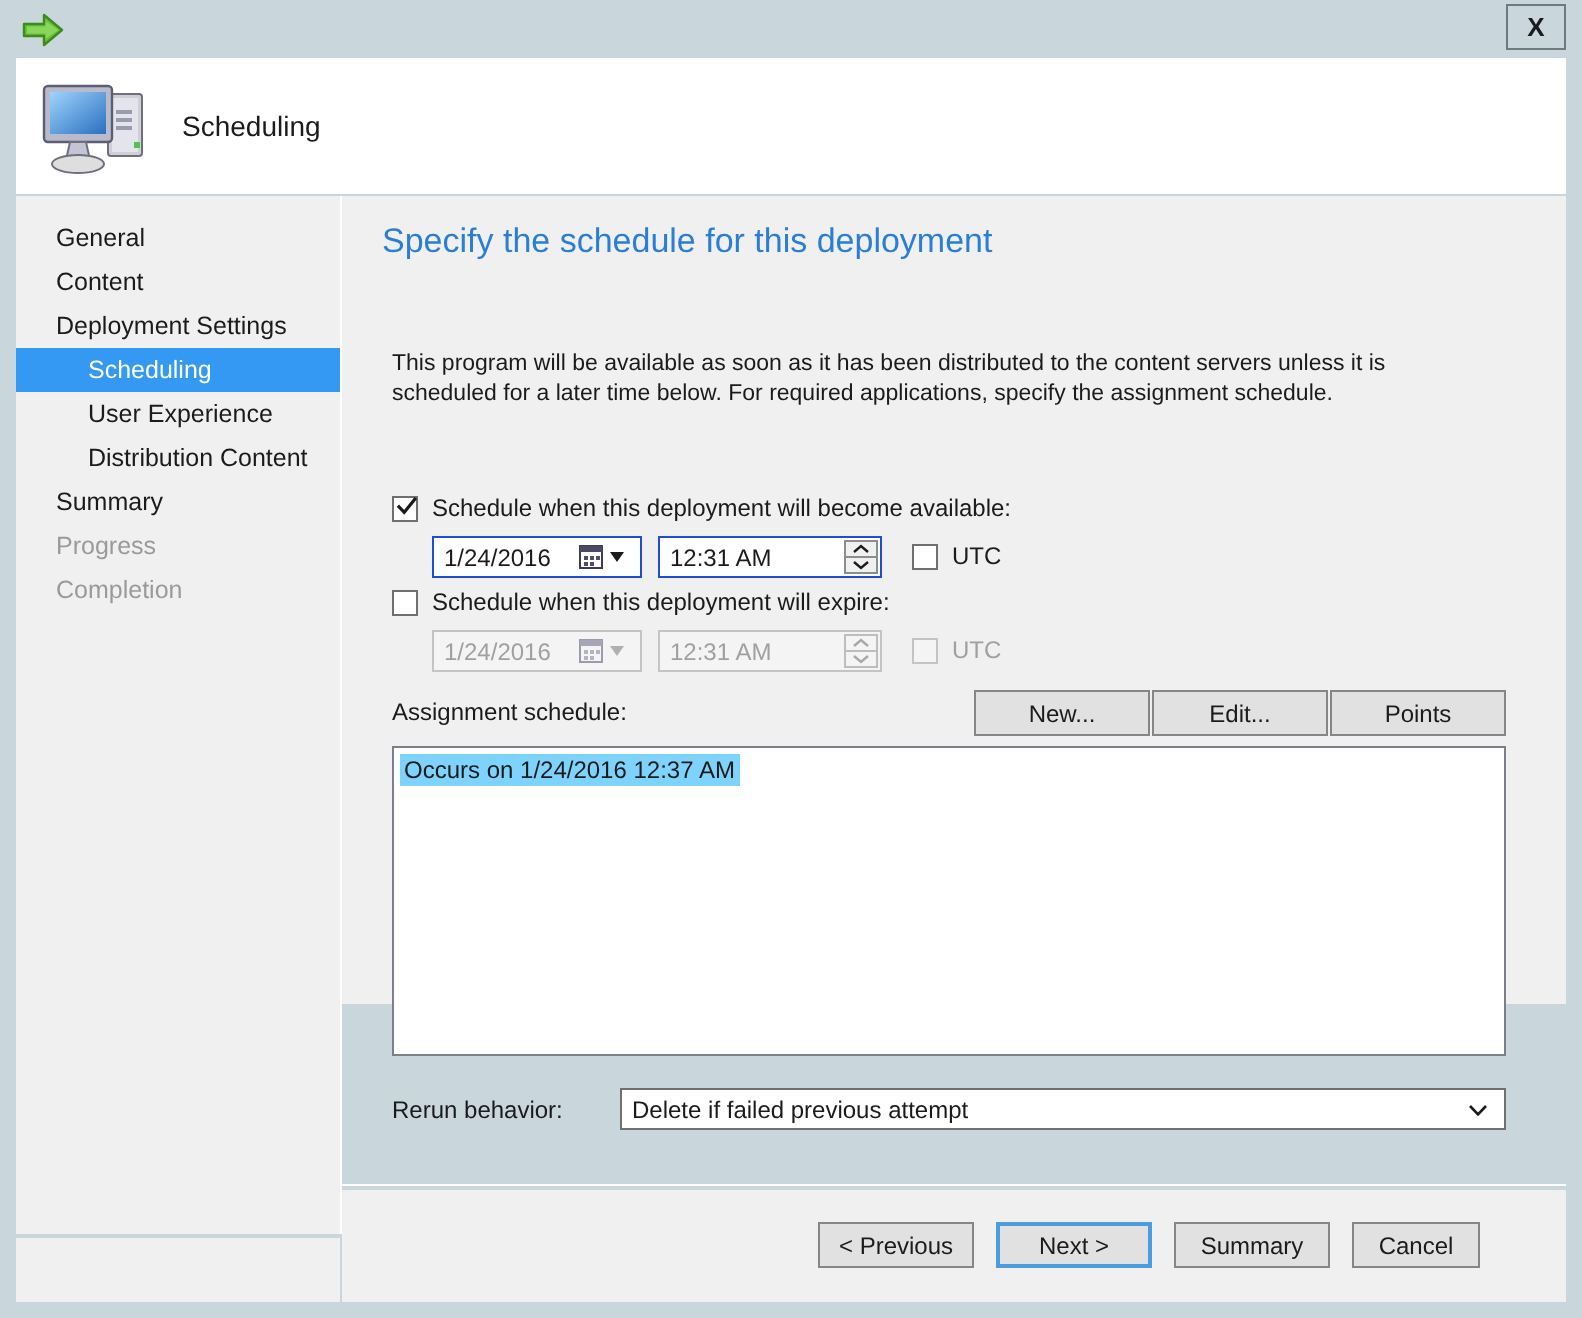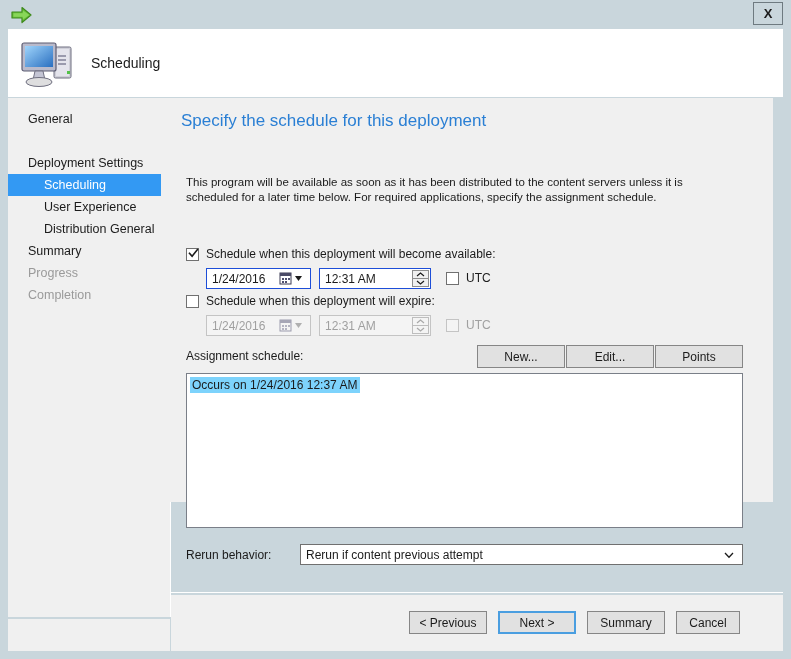--- a/index.html
+++ b/index.html
@@ -108,21 +108,21 @@
   .nav-item .nav-label { padding-left: 20px; }
   .nav-item.sub .nav-label { padding-left: 36px; }
   .nav-item.selected {
     background: #3399f3;
   }
   .nav-item.selected .nav-label { color: #ffffff; }
   .nav-item.disabled .nav-label { color: #9a9a9a; }
 
   .content {
     position: absolute;
-    left: 161px; top: 98px;
+    left: 171px; top: 98px;
     width: 612px;
     height: 404px;
     background: #f0f0f0;
   }
   .footer {
     position: absolute;
     left: 171px; top: 595px;
     width: 612px;
     height: 56px;
     background: #f0f0f0;
@@ -332,31 +332,34 @@
         <ellipse cx="21" cy="45" rx="13" ry="4.5" fill="#dededf" stroke="#6f6f80" stroke-width="1"></ellipse>
       </svg>
     </span>
     <div class="banner-title">Scheduling</div>
   </div>
 
   <div class="sidebar">
     <div class="nav-item" style="top:10px;">
         <span class="nav-label">General</span>
       </div>
+    <div class="nav-item" style="top:32px;">
+        <span class="nav-label">Content</span>
+      </div>
     <div class="nav-item" style="top:54px;">
         <span class="nav-label">Deployment Settings</span>
       </div>
     <div class="nav-item sub selected" style="top:76px;">
         <span class="nav-label">Scheduling</span>
       </div>
     <div class="nav-item sub" style="top:98px;">
         <span class="nav-label">User Experience</span>
       </div>
     <div class="nav-item sub" style="top:120px;">
-        <span class="nav-label">Distribution General</span>
+        <span class="nav-label">Distribution Content</span>
       </div>
     <div class="nav-item" style="top:142px;">
         <span class="nav-label">Summary</span>
       </div>
     <div class="nav-item disabled" style="top:186px;">
         <span class="nav-label">Completion</span>
       </div>
     <div class="nav-item disabled" style="top:164px;">
         <span class="nav-label">Progress</span>
       </div>
@@ -460,21 +463,21 @@
     <div class="btn" style="left:316px; top:247px; width:88px;">New...</div>
     <div class="btn" style="left:405px; top:247px; width:88px;">Edit...</div>
     <div class="btn" style="left:494px; top:247px; width:88px;">Points</div>
 
     <div class="listbox">
       <div class="list-item">Occurs on 1/24/2016 12:37 AM</div>
     </div>
 
     <div class="row-label" style="left:25px; top:450px;">Rerun behavior:</div>
     <div class="combo">
-      <span class="val">Rerun if content previous attempt</span>
+      <span class="val">Delete if failed previous attempt</span>
       <span class="arrow">
         <svg width="12" height="12" viewBox="0 0 12 12">
             <path d="M2 4 L6 8.2 L10 4" fill="none" stroke="#1b1b1b" stroke-width="1.3"></path>
           </svg>
       </span>
     </div>
   </div>
 
   <div class="footer">
     <div class="btn" style="left:238px; top:16px; width:78px;">&lt; Previous</div>

